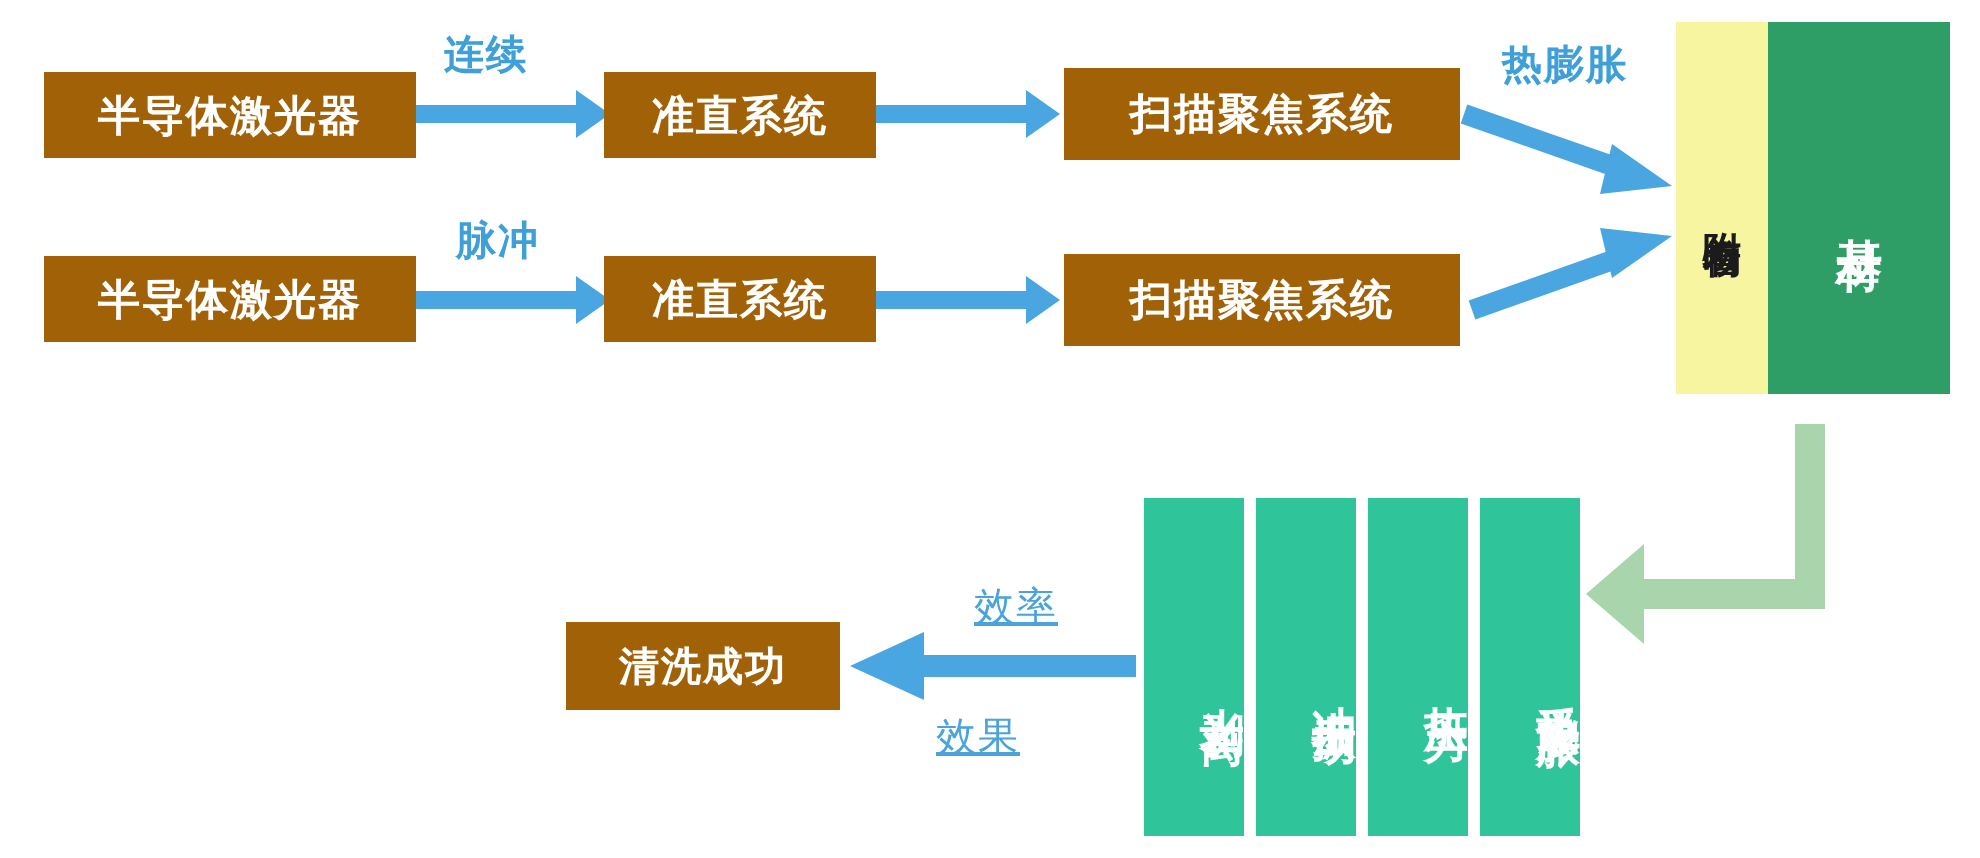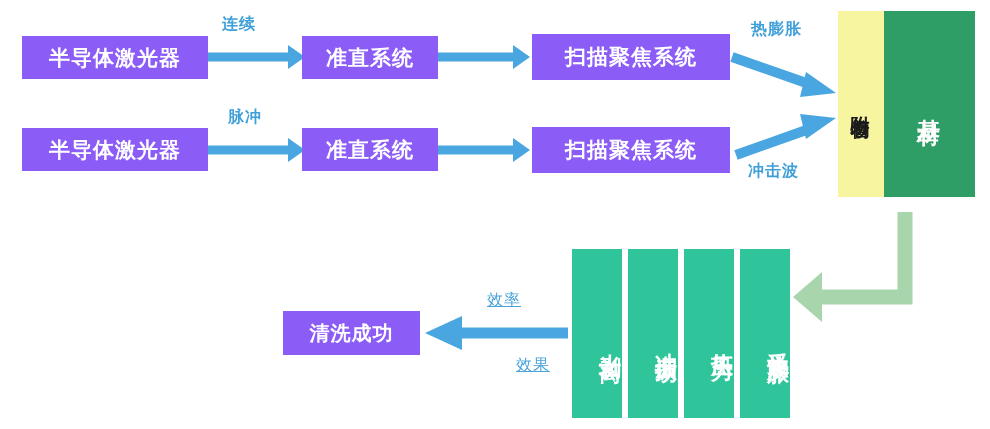--- a/index.html
+++ b/index.html
@@ -13,21 +13,21 @@
 
   .box{
     position:absolute;
     display:flex;align-items:center;justify-content:center;
     color:#ffffff;
     font-weight:bold;
     letter-spacing:1px;
     box-sizing:border-box;
   }
   .blue-box{
-    background:#8b5cf6;
+    background:#a16207;
     font-size:21px;
   }
   .blue-box.small{font-size:20px;}
 
   .vbox{
     position:absolute;
     background:#2fc49a;
     color:#ffffff;
     font-weight:bold;
     font-size:22px;
@@ -64,21 +64,21 @@
     text-orientation:upright;
     display:flex;align-items:center;justify-content:center;
     letter-spacing:4px;
     box-sizing:border-box;
   }
 
   .lbl{
     position:absolute;
     color:#3f9fd8;
     font-weight:bold;
-    font-size:16px;
+    font-size:20px;
     letter-spacing:1px;
     white-space:nowrap;
   }
   .lbl.thin{font-weight:normal;color:#4aa3da;text-decoration:underline;}
 
   svg.layer{position:absolute;left:0;top:0;width:990px;height:429px;pointer-events:none;}
 </style>
 </head>
 <body>
 
@@ -143,33 +143,32 @@
   <div class="lbl" style="left:751px;top:19px;">热膨胀</div>
 
   <div class="box blue-box" style="left:22px;top:128px;width:186px;height:43px;">半导体激光器</div>
 
   <div class="lbl" style="left:228px;top:107px;text-align:right;">脉冲</div>
 
   <div class="box blue-box" style="left:302px;top:128px;width:136px;height:43px;">准直系统</div>
 
   <div class="box blue-box" style="left:532px;top:127px;width:198px;height:46px;">扫描聚焦系统</div>
 
-  <div class="lbl" style="left:748px;top:161px;">冲击波</div>
 
   <div class="slab-yellow" style="left:838px;top:11px;width:46px;height:186px;">附着物</div>
 
   <div class="slab-green" style="left:884px;top:11px;width:91px;height:186px;">基材</div>
 
   <div class="vbox" style="left:572px;top:249px;width:50px;height:169px;">光剥离</div>
 
   <div class="vbox" style="left:628px;top:249px;width:50px;height:169px;">冲击振动</div>
 
   <div class="vbox" style="left:684px;top:249px;width:50px;height:169px;">热压力</div>
 
   <div class="vbox" style="left:740px;top:249px;width:50px;height:169px;">受热膨胀</div>
 
   <div class="lbl thin" style="left:487px;top:290px;">效率</div>
 
   <div class="box blue-box small" style="left:283px;top:311px;width:137px;height:44px;">清洗成功</div>
 
-  <div class="lbl thin" style="left:516px;top:355px;">效果</div>
+  <div class="lbl thin" style="left:468px;top:355px;">效果</div>
 
 </div>
 
 </body></html>

